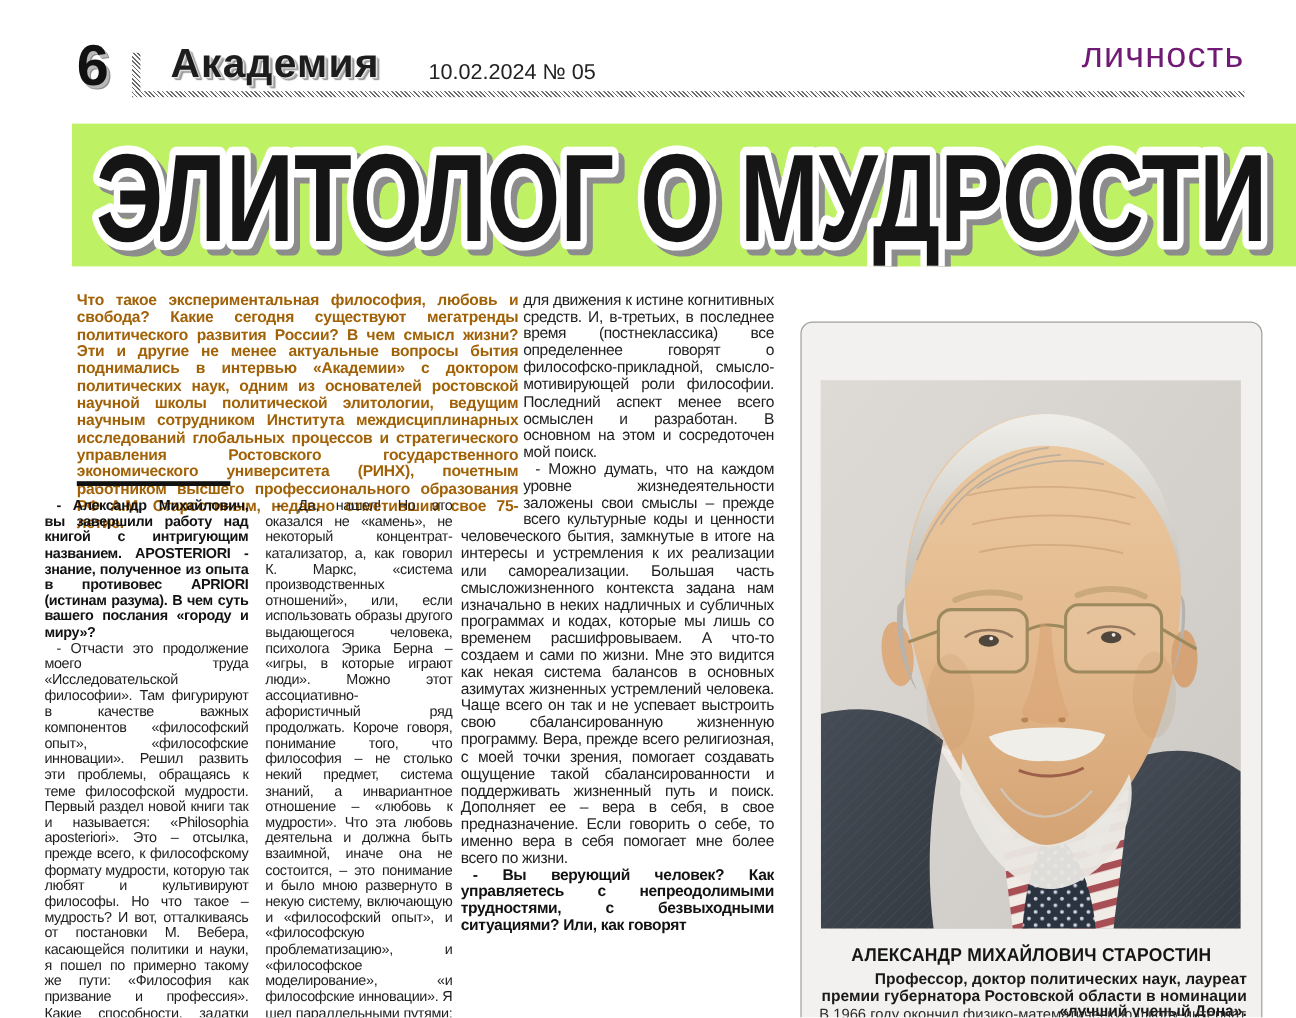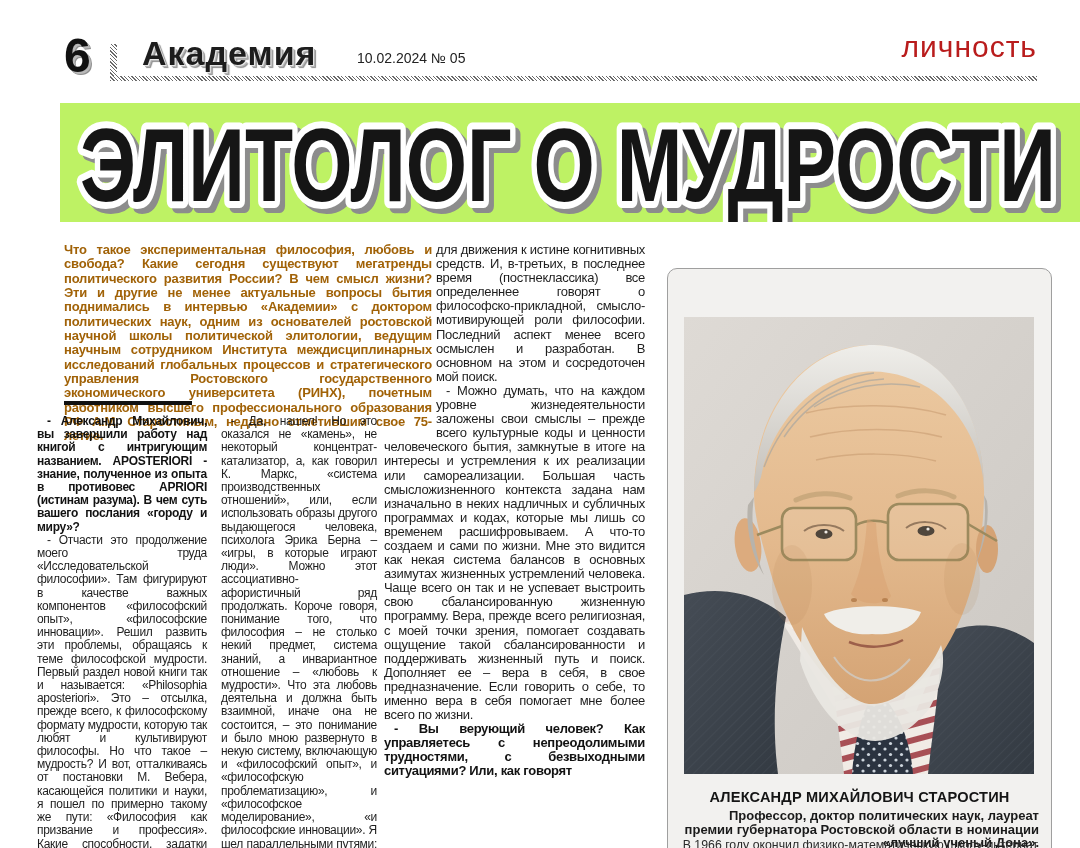--- a/index.html
+++ b/index.html
@@ -7,22 +7,22 @@
   #page{position:relative;width:1080px;height:848px;overflow:hidden;background:#fff;}
 
   
   .page-num{position:absolute;left:64px;top:32px;font-size:48px;font-weight:bold;
     color:#111;text-shadow:2px 2px 0 #b9b9b9,3px 3px 0 #8f8f8f;line-height:1;}
   .hatch{background:repeating-linear-gradient(45deg,#6a6a6a 0,#6a6a6a 1px,#ffffff 1px,#ffffff 2.6px);}
   .vbar{position:absolute;left:110px;top:44px;width:7px;height:33px;}
   .masthead{position:absolute;left:142px;top:34px;font-family:Liberation Sans, sans-serif;
     font-weight:bold;font-size:34px;letter-spacing:1px;color:#1d1d1d;
     text-shadow:1px 1px 0 #e8e8e8,2px 2px 0 #b5b5b5,3px 3px 1px #8f8f8f;}
-  .issue-date{position:absolute;left:357px;top:50px;font-size:14px;color:#222;}
-  .section-label{position:absolute;right:43px;top:30px;font-size:30px;color:#b91c1c;letter-spacing:1px;}
+  .issue-date{position:absolute;left:357px;top:50px;font-size:18px;color:#222;}
+  .section-label{position:absolute;right:43px;top:30px;font-size:30px;color:#701a75;letter-spacing:1px;}
   .header-rule{position:absolute;left:110px;top:76px;width:927px;height:5px;}
 
   
   .band{position:absolute;left:60px;top:103px;width:1020px;height:119px;background:#bef264;}
   .band svg{display:block;margin:0 auto;}
   .hl-shadow{font-family:"Liberation Sans",sans-serif;font-weight:bold;font-size:104px;
     fill:#8c8c8c;stroke:#8c8c8c;stroke-width:14px;stroke-linejoin:round;}
   .hl-main{font-family:"Liberation Sans",sans-serif;font-weight:bold;font-size:104px;
     fill:#151515;stroke:#ffffff;stroke-width:14px;stroke-linejoin:round;paint-order:stroke;}
 

